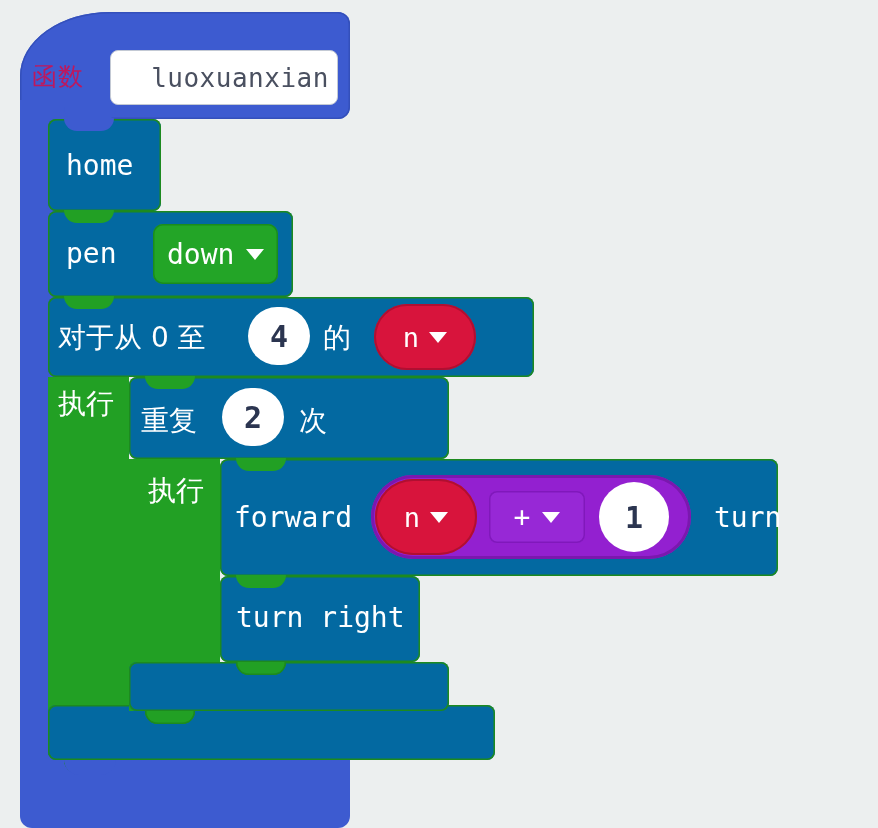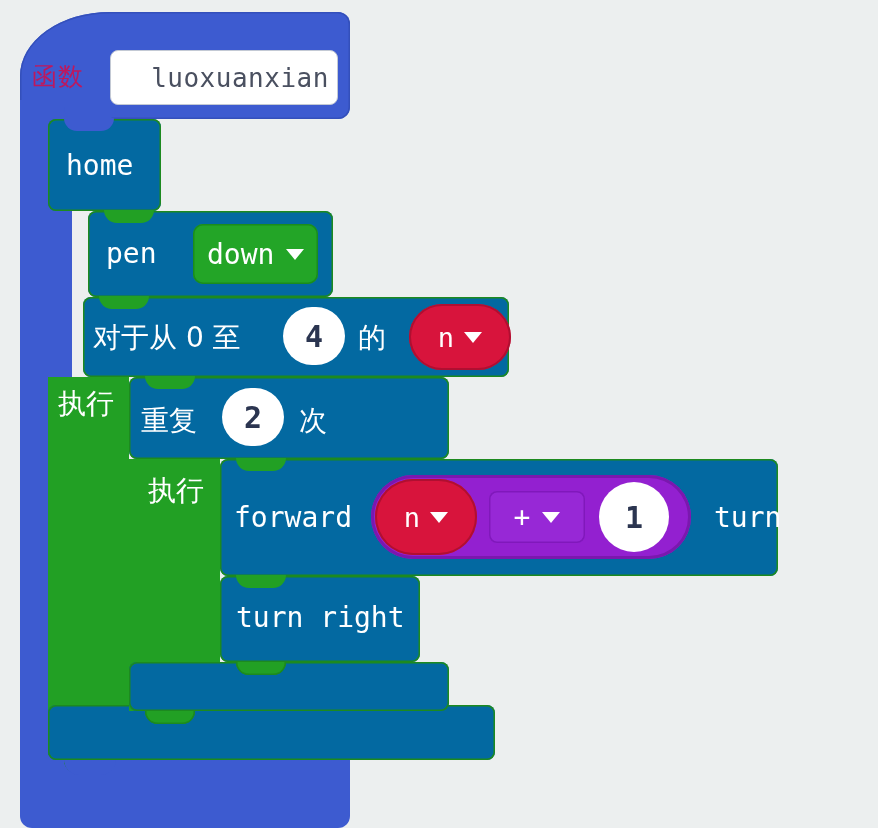--- a/index.html
+++ b/index.html
@@ -105,21 +105,21 @@
     left: 48px; top: 119px; width: 113px; height: 92px;
   }
   .b-home .notch-top { background: #3d5bd0; }
   .lbl {
     position: absolute; color: #ffffff; white-space: nowrap;
     font-family: "DejaVu Sans Mono", "Liberation Mono", monospace;
   }
   .b-home .lbl { left: 18px; top: 30px; font-size: 28px; }
 
   .b-pen {
-    left: 48px; top: 211px; width: 245px; height: 86px; margin-left: 40px;
+    left: 48px; top: 211px; width: 245px; height: 86px;
   }
   .b-pen .notch-top { background: #22a024; }
   .b-pen .lbl { left: 18px; top: 26px; font-size: 28px; }
   .dd-field {
     position: absolute;
     background: #23a527;
     box-shadow: inset 0 0 0 1.5px #1a8c1d;
     border-radius: 10px;
     display: flex; align-items: center; gap: 12px;
     padding: 0 14px;
@@ -128,21 +128,21 @@
   .b-pen .dd-field { left: 105px; top: 13px; height: 60px; font-size: 28px; }
   .caret {
     width: 0; height: 0;
     border-left: 9px solid transparent;
     border-right: 9px solid transparent;
     border-top: 11px solid #ffffff;
   }
 
   
   .b-for {
-    left: 48px; top: 297px; width: 426px; height: 80px; margin-left: 35px;
+    left: 48px; top: 297px; width: 486px; height: 80px;
   }
   .b-for .notch-top { background: #22a024; }
   .b-for .lbl { left: 10px; top: 22px; font-size: 28px;
      font-family: "DejaVu Sans","Liberation Sans",sans-serif; }
   .numfield {
     position: absolute; background: #ffffff;
     border-radius: 50%/50%;
     display: flex; align-items: center; justify-content: center;
     color: #2b3550; font-weight: bold;
   }

